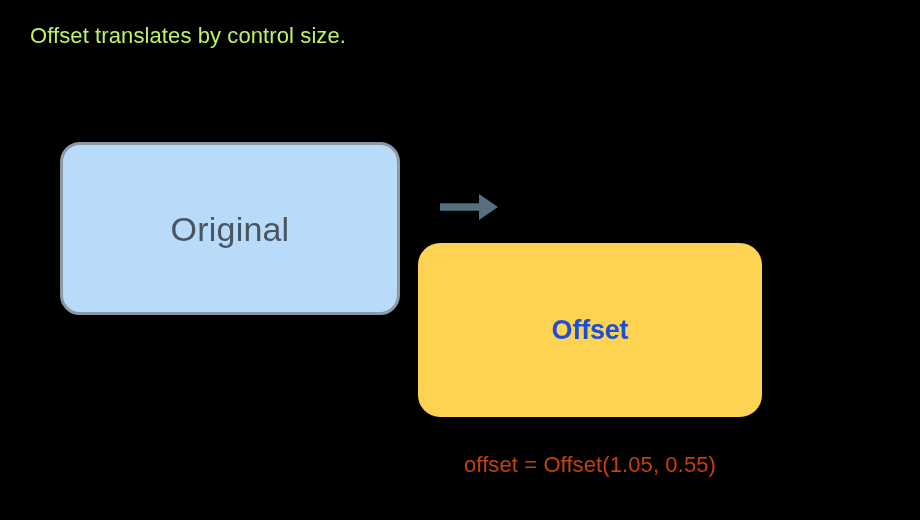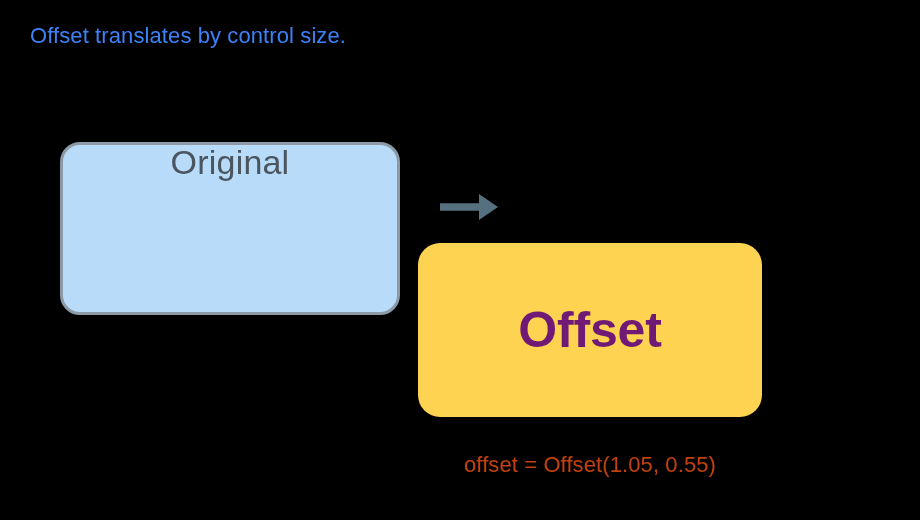--- a/index.html
+++ b/index.html
@@ -18,36 +18,37 @@
   }
 
   
   #title {
     position: absolute;
     left: 30px;
     top: 23px;
     font-size: 22px;
     font-weight: 400;
     letter-spacing: 0.1px;
-    color: #3b82f6;
+    color: #bef264;
     white-space: nowrap;
   }
 
   
   #original-box {
     position: absolute;
     left: 60px;
     top: 142px;
     width: 340px;
     height: 173px;
     box-sizing: border-box;
     background: #b8dbfa;
     border: 3px solid #8b9aa6;
     border-radius: 20px;
     display: flex;
+    align-items: center;
     justify-content: center;
   }
   #original-label {
     font-size: 34px;
     font-weight: 400;
     color: #4a5560;
     letter-spacing: 0.2px;
     line-height: 1;
   }
 
@@ -60,23 +61,23 @@
     height: 174px;
     box-sizing: border-box;
     background: #fdd351;
     border: none;
     border-radius: 22px;
     display: flex;
     align-items: center;
     justify-content: center;
   }
   #offset-label {
-    font-size: 50px;
+    font-size: 27px;
     font-weight: 700;
-    color: #701a75;
+    color: #1d4ed8;
     letter-spacing: -0.2px;
     line-height: 1;
   }
 
   
   #arrow {
     position: absolute;
     left: 438px;
     top: 189px;
     width: 62px;

